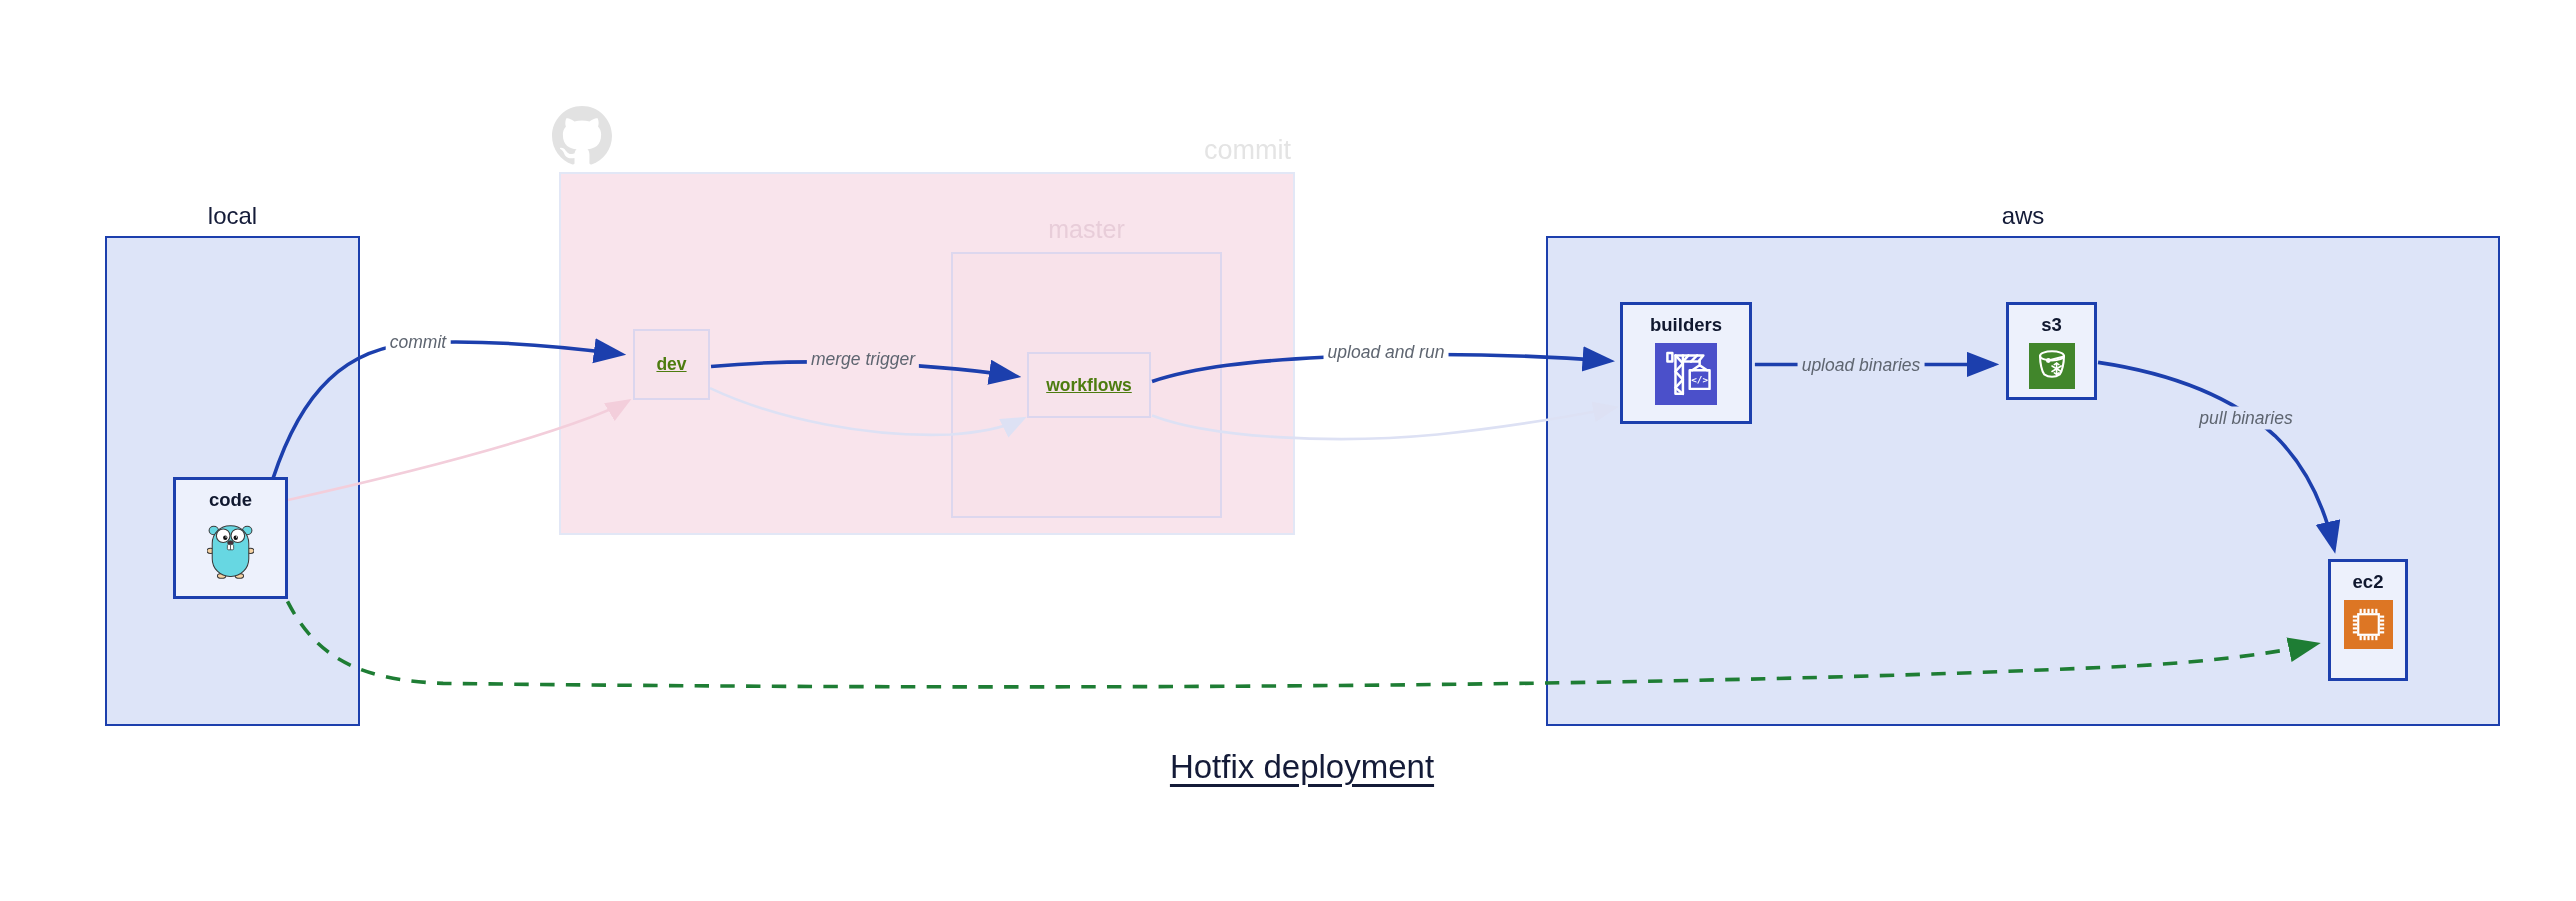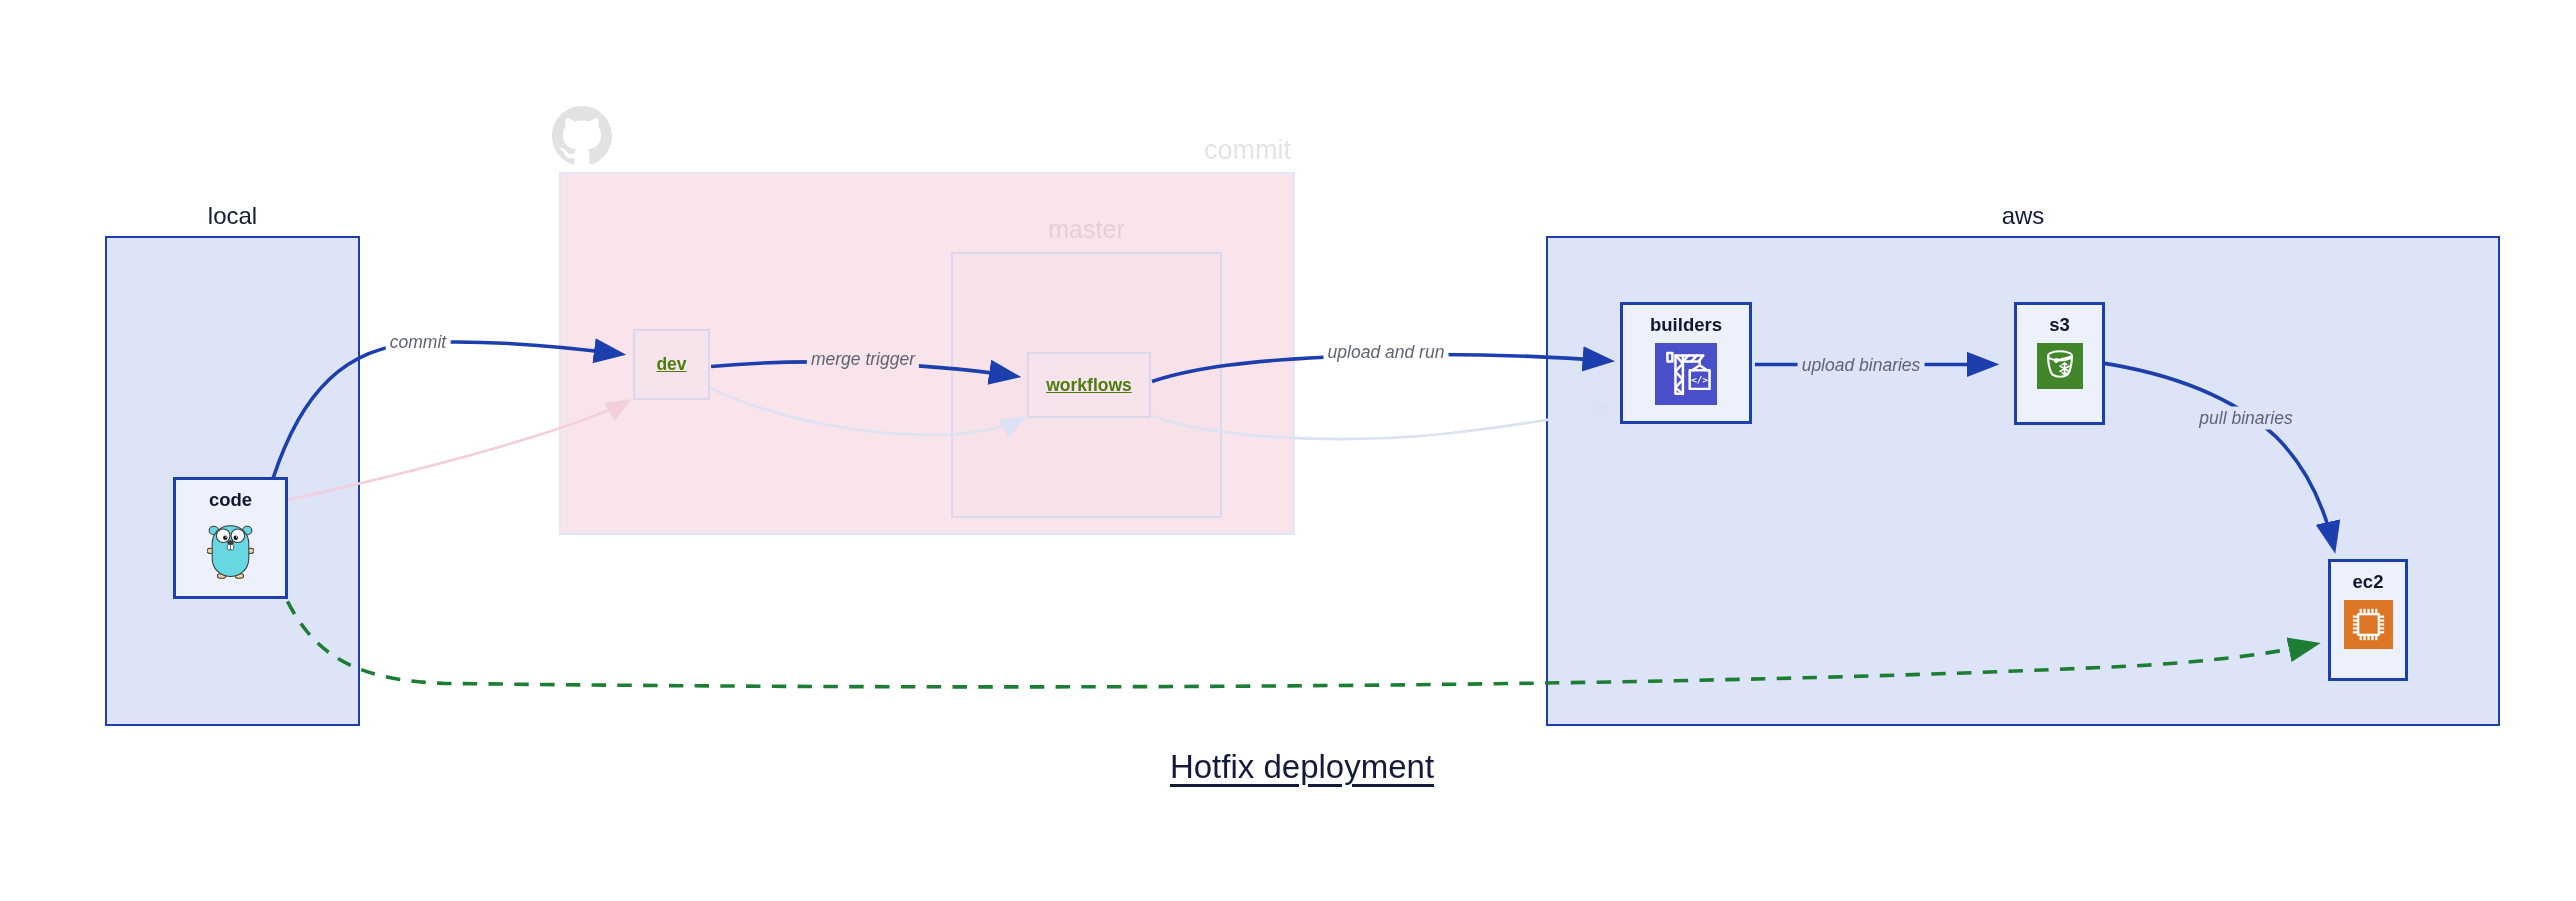--- a/index.html
+++ b/index.html
@@ -140,21 +140,21 @@
           <path d="M45 20 H78 L70 30 H45"></path>
           <path d="M45 30 L54 20 M58 30 L68 20"></path>
           <path d="M72 28 V36 M72 36 L60 44 M72 36 L84 44"></path>
           <rect x="56" y="44" width="32" height="30"></rect>
         </g>
         <text x="72" y="64" font-size="15" font-weight="bold" fill="#ffffff" text-anchor="middle" font-family="DejaVu Sans Mono, monospace">&lt;/&gt;</text>
       </svg>
     </div>
   </div>
 
-  <div class="node" style="left:2006px;top:302px;width:91px;height:123px;margin-left:8px;">
+  <div class="node" style="left:2006px;top:302px;width:91px;height:98px;">
     <div class="node-label">s3</div>
     <div class="icon">
       <svg width="46" height="46" viewBox="0 0 100 100">
         <rect x="0" y="0" width="100" height="100" fill="#41862b"></rect>
         <g stroke="#ffffff" stroke-width="4.5" fill="none" stroke-linecap="round">
           <ellipse cx="50" cy="28" rx="26" ry="10"></ellipse>
           <path d="M24 28 C24 44 28 62 33 68 C43 75 57 75 67 68 C72 62 76 44 76 28"></path>
           <path d="M42 38 L74 30"></path>
           <circle cx="42" cy="38" r="3" fill="#ffffff"></circle>
         </g>

